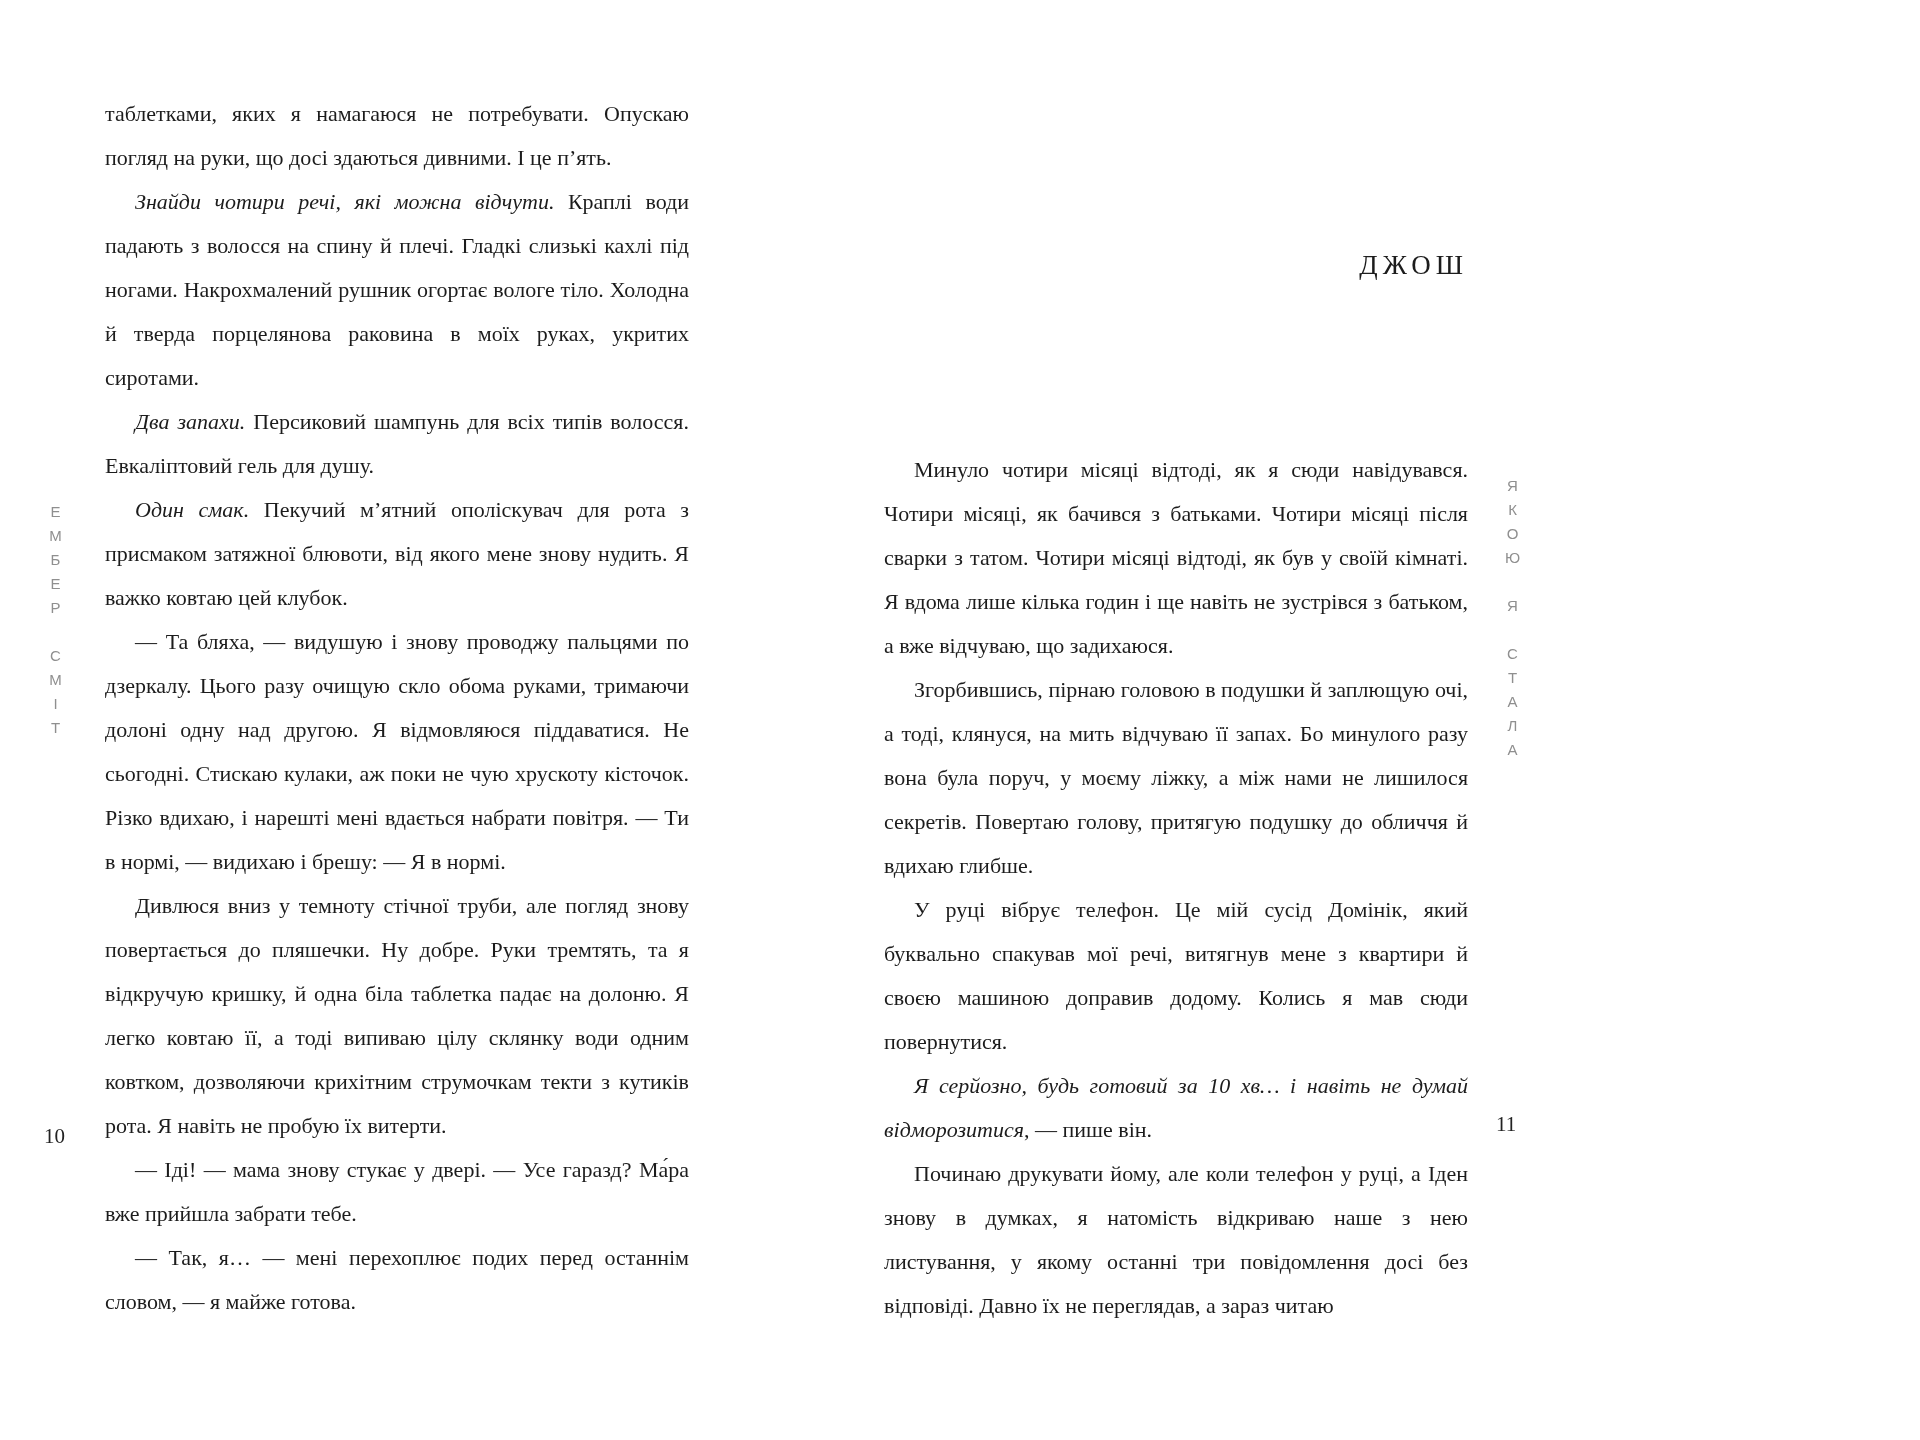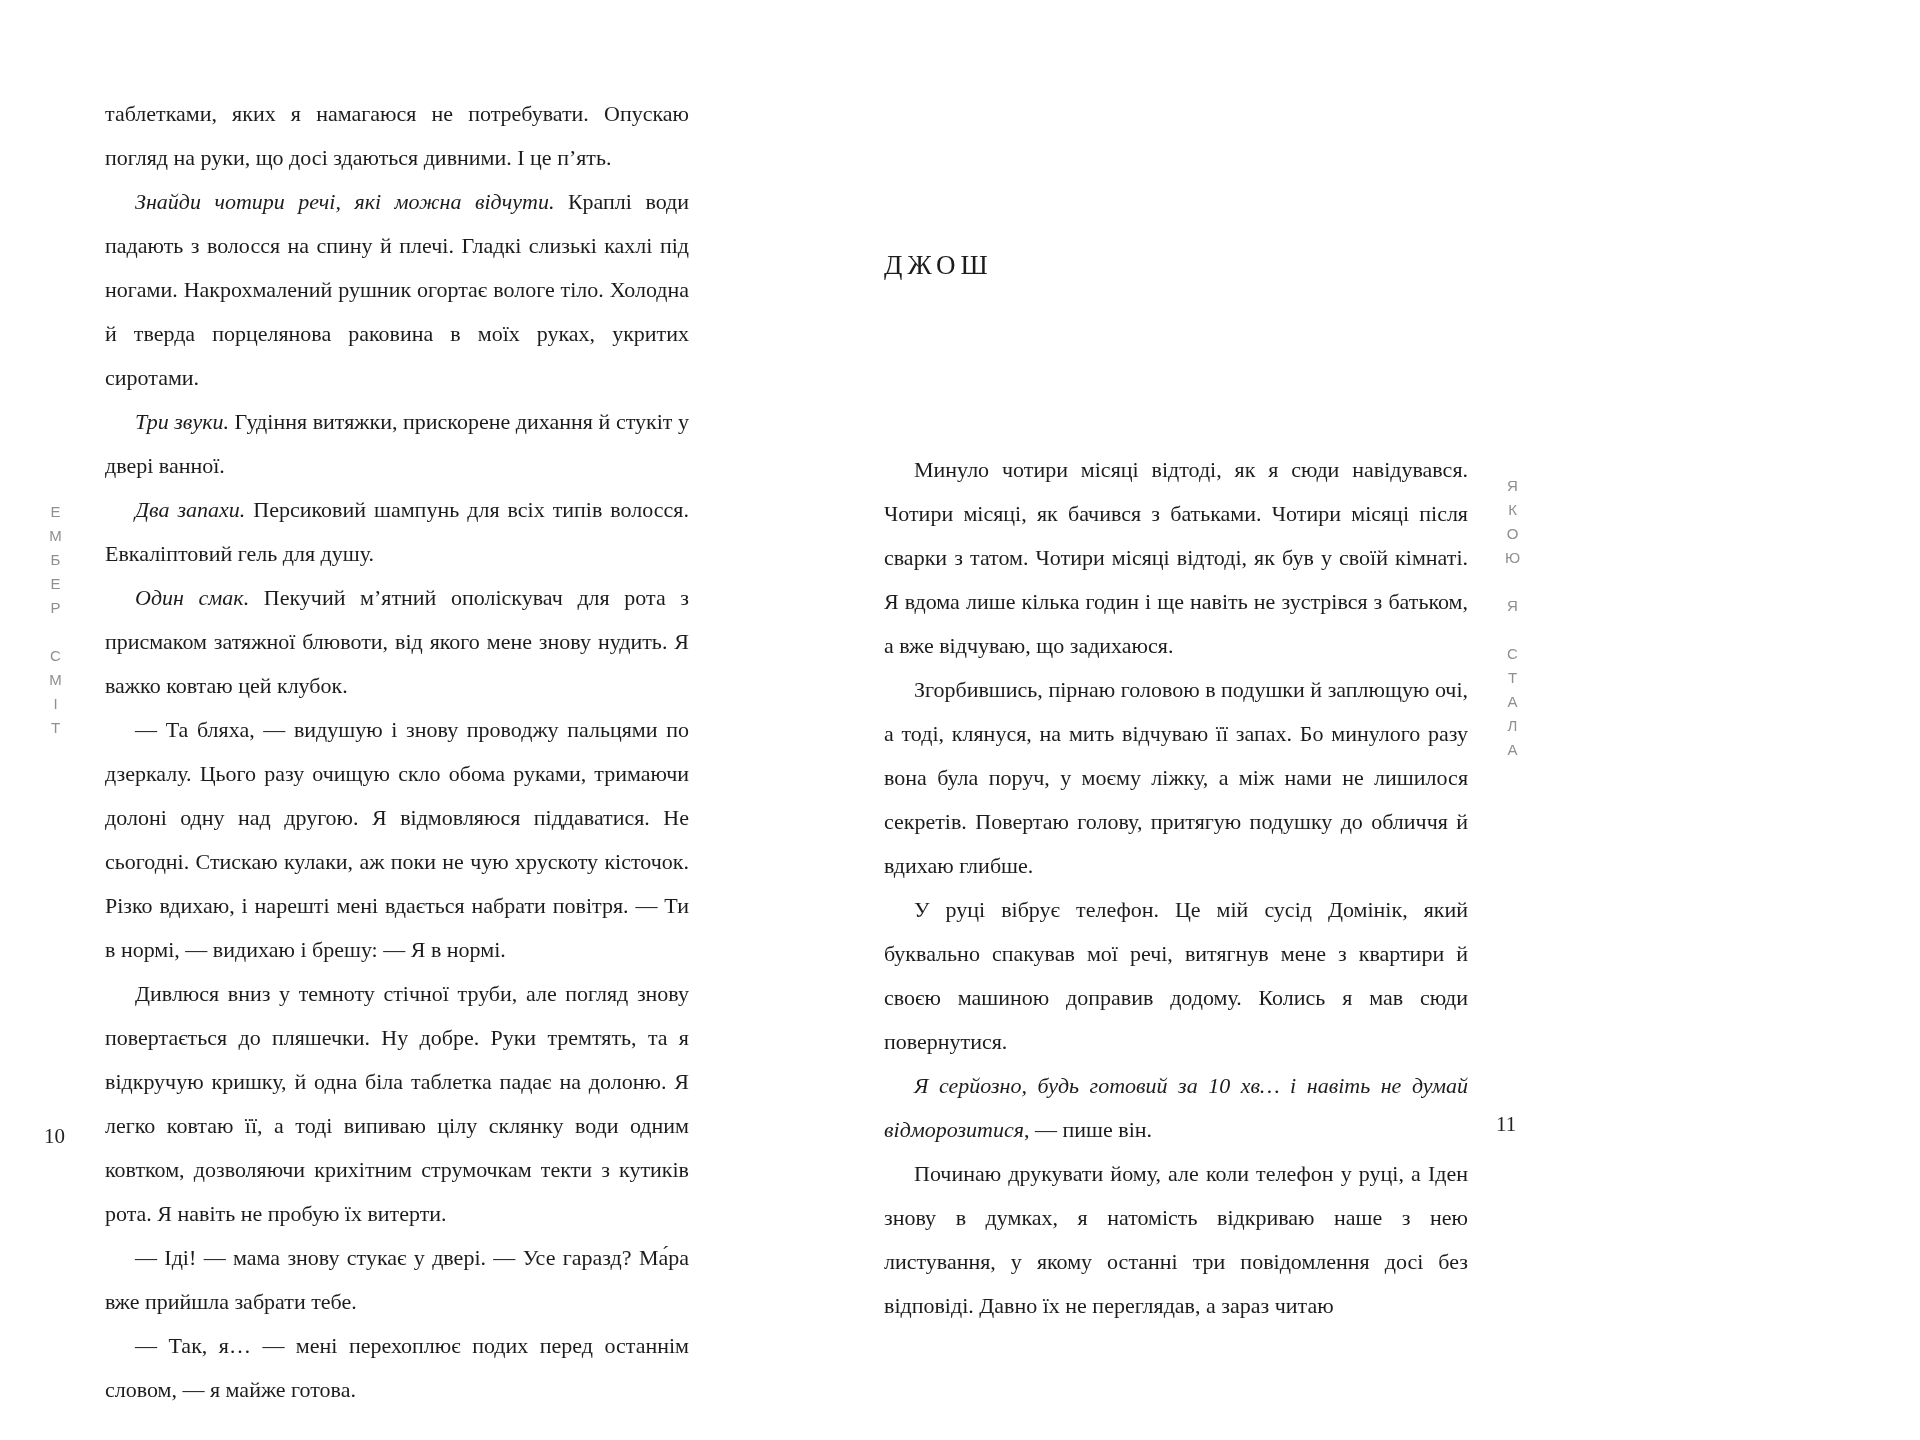--- a/index.html
+++ b/index.html
@@ -25,21 +25,21 @@
   .body-col p { text-indent: 30px; }
   .body-col p.no-indent { text-indent: 0; }
   .body-col em { font-style: italic; margin-top: 24px; }
   .left-col  { left: 105px; top: 92px; }
   .right-col { left: 884px; top: 448px; }
   .chapter-title {
     position: absolute;
     left: 884px;
     top: 250px;
     width: 584px;
-    text-align: left;
+    text-align: right;
     font-size: 27px;
     letter-spacing: 5px;
     color: #1c1c1c;
     font-weight: normal;
   }
   .margin-label {
     position: absolute;
     color: #8f8f8f;
     font-size: 15px;
     font-family: "Liberation Sans", "DejaVu Sans", sans-serif;
@@ -61,21 +61,20 @@
 </head>
 <body>
 
 <div class="spread">
 
   <span class="margin-label label-left">ЕМБЕР СМІТ</span>
 
   <div class="body-col left-col" id="left-body">
       <p class="no-indent"><span>таблетками, яких я намагаюся не потребувати. Опускаю погляд на руки, що досі здаються дивними. І це п’ять.</span></p>
       <p><em>Знайди чотири речі, які можна відчути.</em><span> Краплі води падають з волосся на спину й плечі. Гладкі слизькі кахлі під ногами. Накрохмалений рушник огортає вологе тіло. Холодна й тверда порцелянова раковина в моїх руках, укритих сиротами.</span></p>
-      <p><em>Три звуки.</em><span> Гудіння витяжки, прискорене дихання й стукіт у двері ванної.</span></p>
       <p><em>Два запахи.</em><span> Персиковий шампунь для всіх типів волосся. Евкаліптовий гель для душу.</span></p>
       <p><em>Один смак.</em><span> Пекучий м’ятний ополіскувач для рота з присмаком затяжної блювоти, від якого мене знову нудить. Я важко ковтаю цей клубок.</span></p>
       <p><span>— Та бляха, — видушую і знову проводжу пальцями по дзеркалу. Цього разу очищую скло обома руками, тримаючи долоні одну над другою. Я відмовляюся піддаватися. Не сьогодні. Стискаю кулаки, аж поки не чую хрускоту кісточок. Різко вдихаю, і нарешті мені вдається набрати повітря. — Ти в нормі, — видихаю і брешу: — Я в нормі.</span></p>
       <p><span>Дивлюся вниз у темноту стічної труби, але погляд знову повертається до пляшечки. Ну добре. Руки тремтять, та я відкручую кришку, й одна біла таблетка падає на долоню. Я легко ковтаю її, а тоді випиваю цілу склянку води одним ковтком, дозволяючи крихітним струмочкам текти з кутиків рота. Я навіть не пробую їх витерти.</span></p>
       <p><span>— Іді! — мама знову стукає у двері. — Усе гаразд? Ма́ра вже прийшла забрати тебе.</span></p>
       <p><span>— Так, я… — мені перехоплює подих перед останнім словом, — я майже готова.</span></p>
     </div>
 
   <span class="pagenum pn-left">10</span>
 

